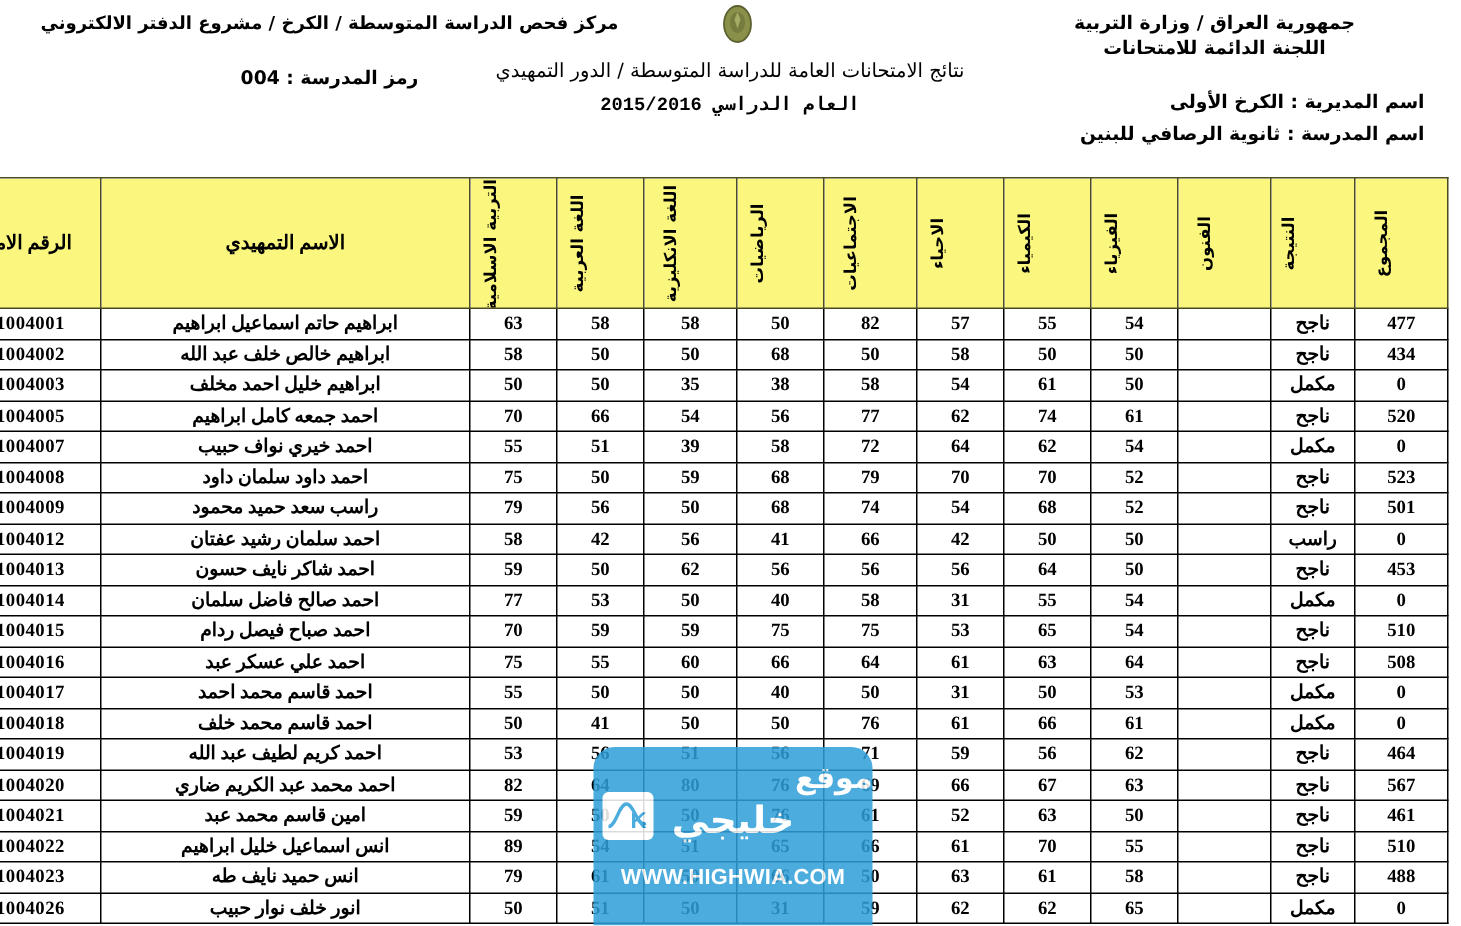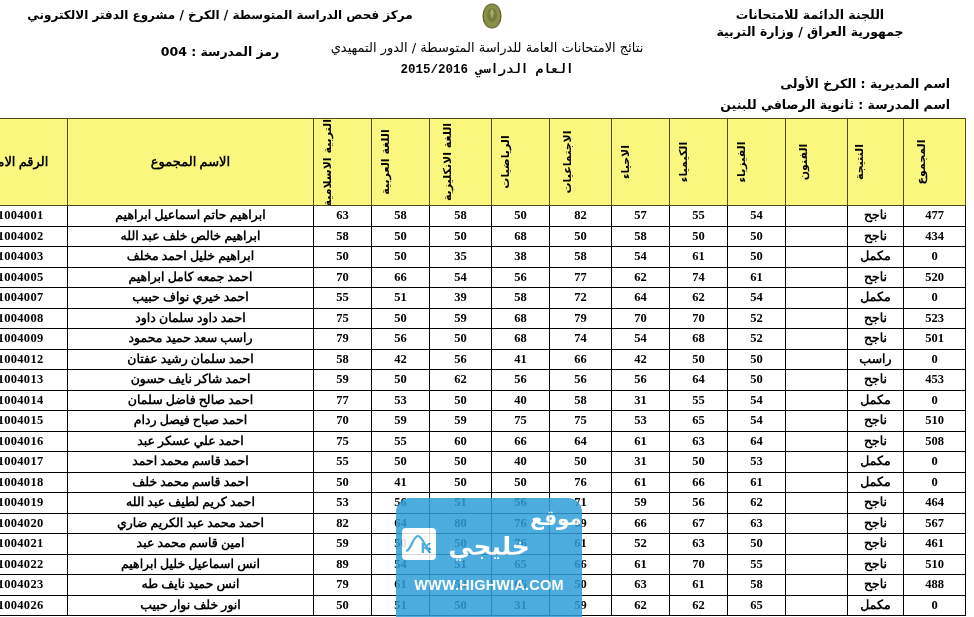--- a/index.html
+++ b/index.html
@@ -32,21 +32,21 @@
     text-align: center;
     direction: rtl;
   }
   .hdr-right .ministry-line {
     font-size: 12.5px;
     font-weight: bold;
     line-height: 17px;
     white-space: nowrap;
   }
   .hdr-right .school-info {
-    margin-top: 33px;
+    margin-top: 17px;
     text-align: right;
     padding-right: 10px;
   }
   .hdr-right .school-info div {
     font-size: 12.5px;
     font-weight: bold;
     line-height: 21px;
     white-space: nowrap;
   }
 
@@ -247,22 +247,22 @@
     direction: ltr;
     letter-spacing: 0.2px;
   }
 </style>
 </head>
 <body>
 
 <div class="page-header">
 
   <div class="hdr-right">
+    <div class="ministry-line">جمهورية العراق / وزارة التربية</div>
     <div class="ministry-line">اللجنة الدائمة للامتحانات</div>
-    <div class="ministry-line">جمهورية العراق / وزارة التربية</div>
     <div class="school-info">
       <div>اسم المديرية : الكرخ الأولى</div>
       <div>اسم المدرسة : ثانوية الرصافي للبنين</div>
     </div>
   </div>
 
   <div class="emblem">
     <svg width="22" height="28" viewBox="0 0 22 28">
       <ellipse cx="11" cy="13" rx="9" ry="12" fill="#8a8f4a" stroke="#5d6130" stroke-width="1.2"></ellipse>
       <ellipse cx="11" cy="12" rx="5" ry="7" fill="#767b3e"></ellipse>
@@ -328,21 +328,21 @@
           <th>
             <span class="vhead">اللغة الانكليزية</span>
           </th>
           <th>
             <span class="vhead">اللغة العربية</span>
           </th>
           <th>
             <span class="vhead">التربية الاسلامية</span>
           </th>
           <th>
-            <span class="hhead">الاسم المجموع</span>
+            <span class="hhead">الاسم التمهيدي</span>
           </th>
           <th>
             <span class="hhead">الرقم الامتحاني</span>
           </th>
         </tr>
     </thead>
     <tbody>
         <tr>
           <td class="total-cell">477</td>
           <td class="result-cell">ناجح</td>

